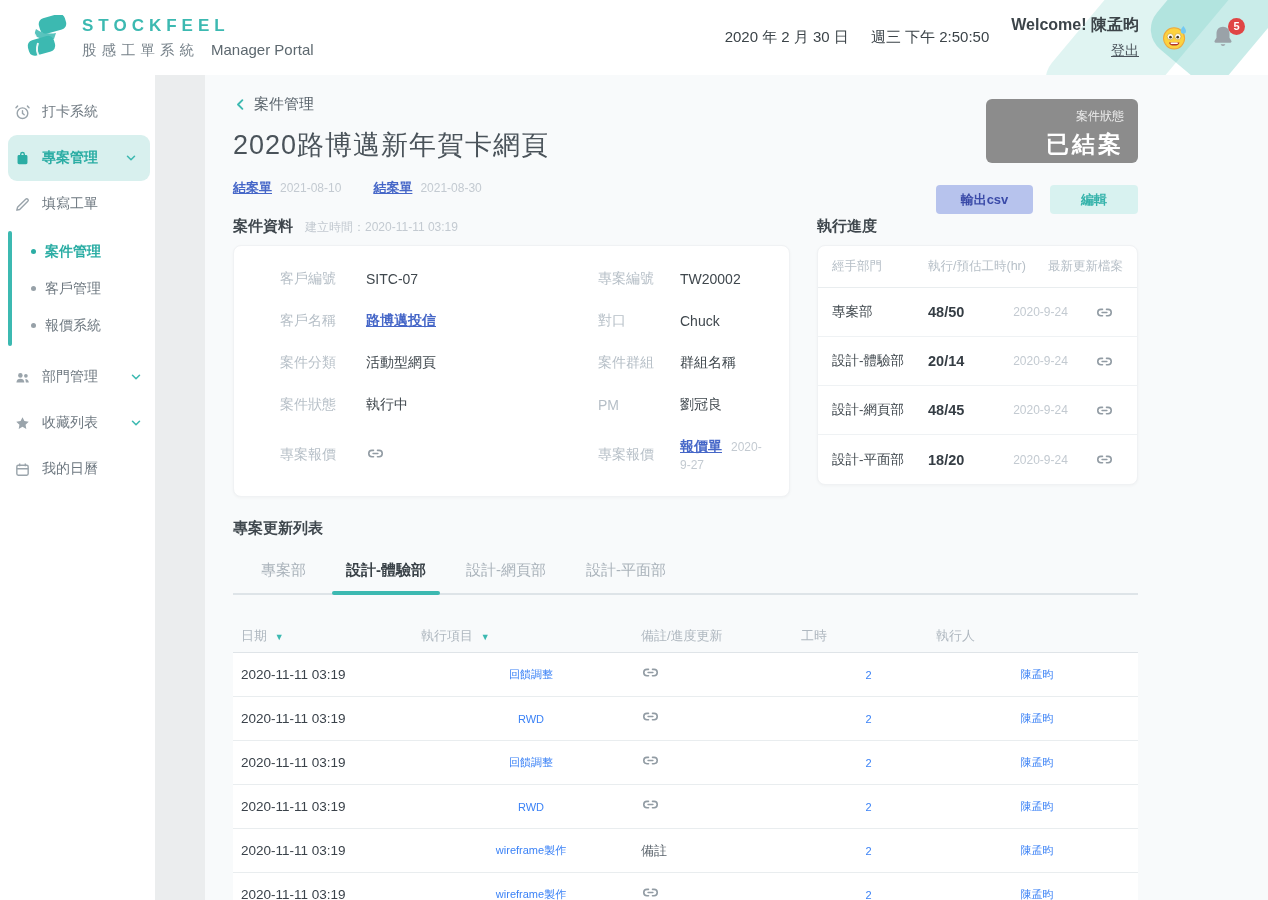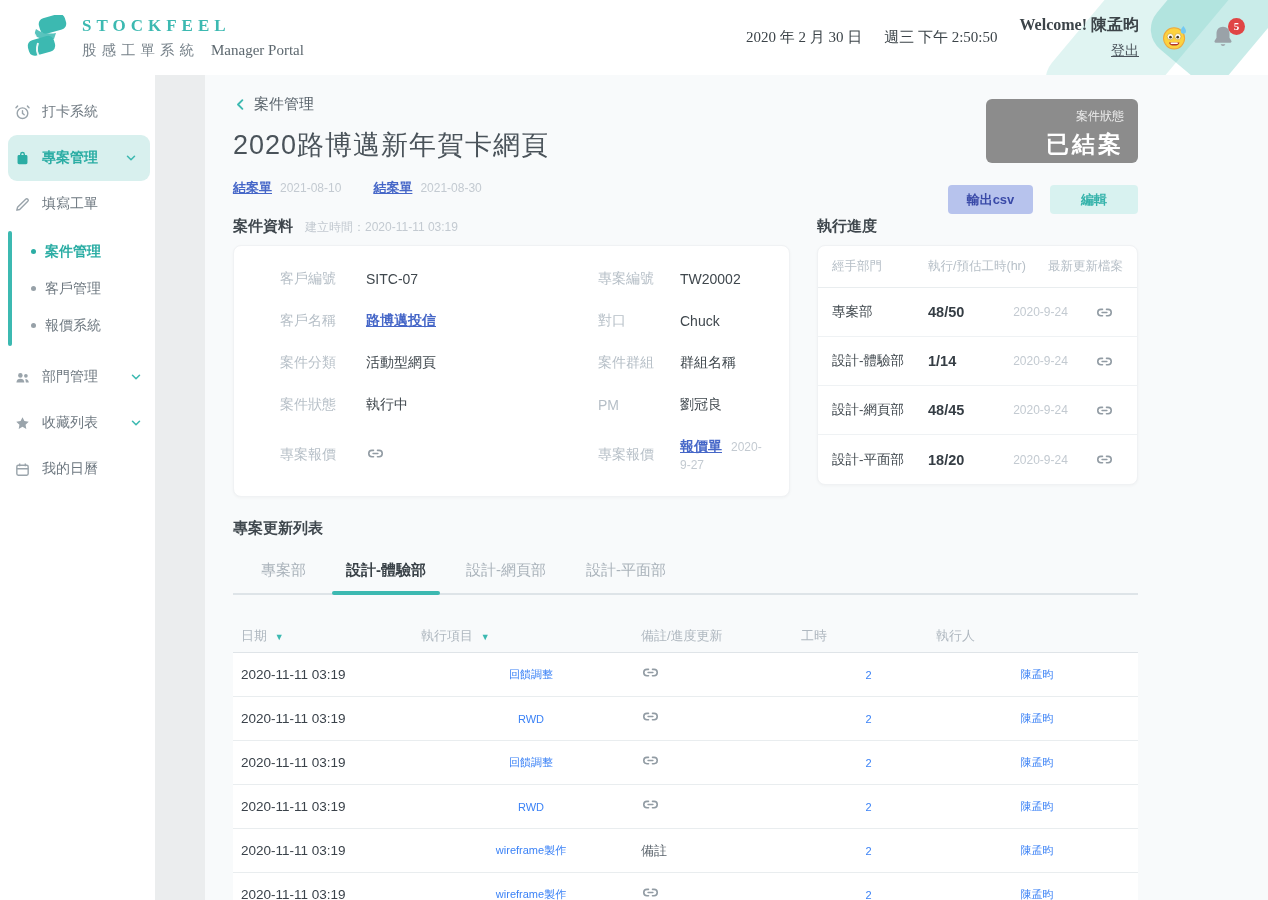--- a/index.html
+++ b/index.html
@@ -1,21 +1,21 @@
 <!DOCTYPE html>
 <html><head>
 <meta charset="utf-8">
 <style>
   * { margin:0; padding:0; box-sizing:border-box; }
   html,body { width:1268px; height:900px; overflow:hidden; background:#ebedee;
     font-family:"Liberation Sans","DejaVu Sans",sans-serif; color:#3f474d; }
 
   
   .header { position:relative; height:75px; background:#fff; display:flex; align-items:center;
-    padding:0 30px 0 26px; overflow:hidden; z-index:5;font-family:Liberation Serif, serif; }
+    padding:0 30px 0 26px; overflow:hidden; z-index:5; }
   .watermark { position:absolute; right:-20px; top:-60px; width:260px; height:190px; pointer-events:none; }
   .wm1,.wm2 { position:absolute; border-radius:26px; background:rgba(60,185,177,.16); transform:rotate(40deg); }
   .wm1 { width:95px; height:230px; right:95px; top:-30px; }
   .wm2 { width:95px; height:230px; right:-10px; top:-80px; background:rgba(60,185,177,.28); }
   .brand { display:flex; align-items:center; gap:14px; }
   .brand-logo svg { display:block; }
   .brand-name { color:#3cb9b1; font-size:17px; letter-spacing:5px; font-weight:600; }
   .brand-sub { display:flex; align-items:baseline; gap:12px; margin-top:5px; }
   .brand-sub-zh { color:#77828a; font-size:14.5px; letter-spacing:5px; }
   .brand-sub-en { color:#5d686f; font-size:15px; }
@@ -65,21 +65,21 @@
   .blue-link { color:#4667c8; font-weight:700; text-decoration:underline; cursor:pointer; }
   .muted-date { color:#c3cad1; font-size:12px; }
 
   .status-card { position:absolute; top:24px; right:130px; width:152px; height:64px; background:#8c8c8c;
     border-radius:6px; color:#fff; text-align:right; padding:9px 14px 8px; }
   .status-label { font-size:12px; color:#ededed; }
   .status-value { font-size:23px; font-weight:700; letter-spacing:3px; margin-top:4px; }
   .btn-row { position:absolute; top:110px; right:130px; display:flex; gap:17px; }
   .btn { height:29px; border:none; border-radius:4px; font-size:13px; font-weight:700; cursor:pointer;
     font-family:inherit; }
-  .btn-csv { width:85px; background:#b7c3ed; color:#3a4aa8; }
+  .btn-csv { width:97px; background:#b7c3ed; color:#3a4aa8; }
   .btn-edit { width:88px; background:#d8f2f0; color:#35b3ab; }
 
   
   .sections { display:flex; gap:27px; margin-top:20px; align-items:flex-start; }
   .col-left { width:557px; flex:none; }
   .col-right { width:321px; flex:none; }
   .sec-head { display:flex; align-items:baseline; gap:12px; }
   .sec-title { font-size:15px; font-weight:700; color:#3f474d; }
   .sec-sub { font-size:12px; color:#c3cad1; }
   .card { margin-top:9px; background:#fff; border:1px solid #f0f2f4; border-radius:8px;
@@ -351,21 +351,21 @@
                 <span class="link-ico">
                   <svg viewBox="0 0 24 24" fill="none" stroke="currentColor" stroke-width="2" stroke-linecap="round">
                     <path d="M9.5 8H7.5a4 4 0 0 0 0 8h2"></path>
                     <path d="M14.5 8h2a4 4 0 0 1 0 8h-2"></path>
                     <path d="M9 12h6"></path>
                   </svg>
                 </span>
               </div>
               <div class="prog-row">
                 <span class="p-dept">設計-體驗部</span>
-                <span class="p-hours">1/14</span>
+                <span class="p-hours">20/14</span>
                 <span class="p-date">2020-9-24</span>
                 <span class="link-ico">
                   <svg viewBox="0 0 24 24" fill="none" stroke="currentColor" stroke-width="2" stroke-linecap="round">
                     <path d="M9.5 8H7.5a4 4 0 0 0 0 8h2"></path>
                     <path d="M14.5 8h2a4 4 0 0 1 0 8h-2"></path>
                     <path d="M9 12h6"></path>
                   </svg>
                 </span>
               </div>
               <div class="prog-row">

